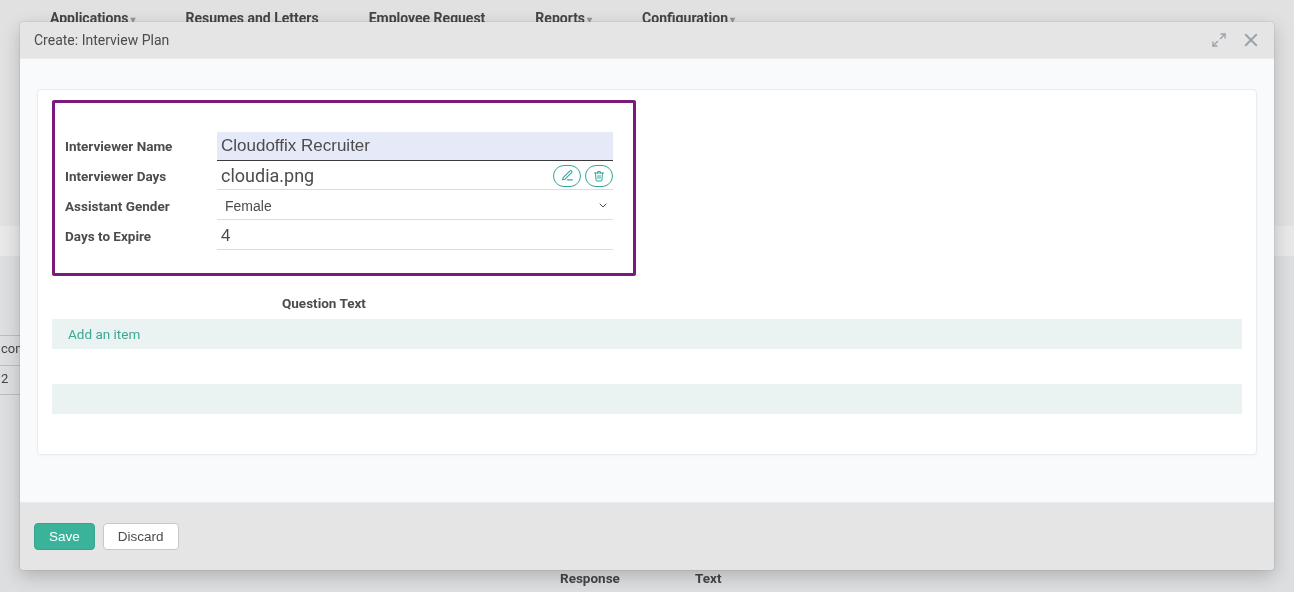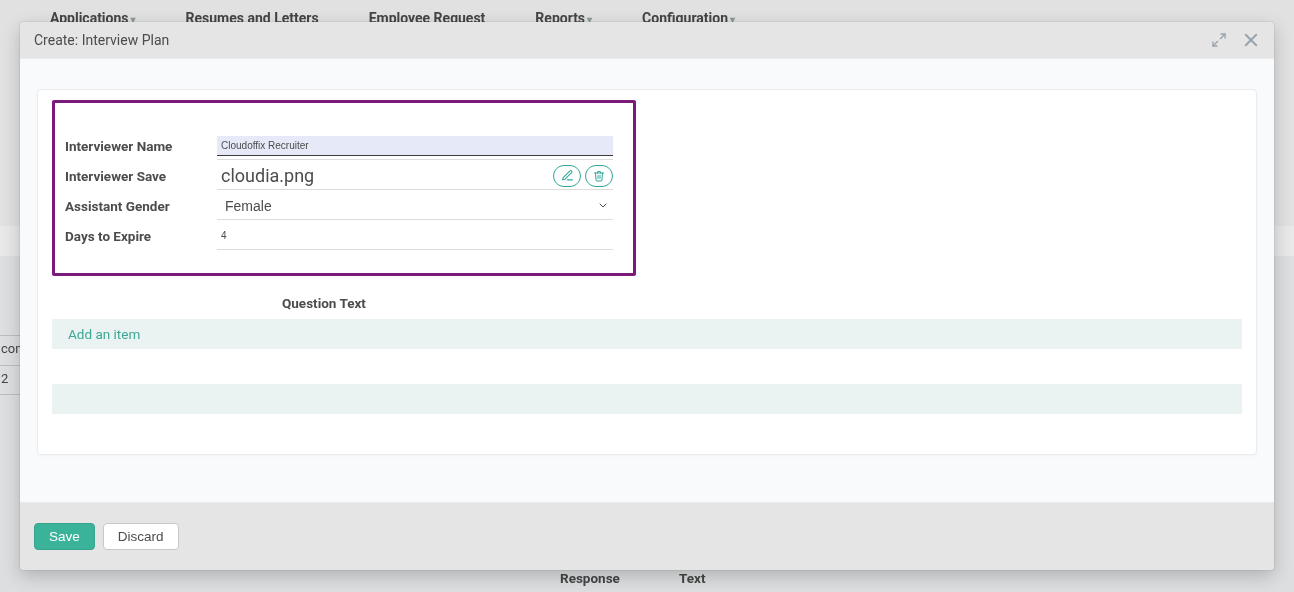--- a/index.html
+++ b/index.html
@@ -51,21 +51,21 @@
     color: #4c4c4c;
   }
   .bg-left-col div {
     padding: 5px 1px;
     height: 30px;
   }
   .bg-bottom-labels {
     position: absolute;
     left: 560px; top: 570px;
     display: flex;
-    gap: 39px;
+    gap: 55px;
     font-size: 13.5px;
     font-weight: 700;
     color: #4c4c4c;
   }
   .bg-bottom-labels div { width: 80px; }
 
   
   .overlay {
     position: absolute; inset: 0;
     background: rgba(0,0,0,0.09);
@@ -146,21 +146,21 @@
     display: flex;
     align-items: center;
     border-bottom: 1px solid #dcdcdc;
     height: 28px;
     position: relative;
   }
   .text-input, .num-input {
     flex: 1;
     border: none;
     outline: none;
-    font-size: 10px;
+    font-size: 17px;
     padding: 4px 4px;
     background: transparent;
     color: #4c4c4c;
     width: 100%;
   }
   .req .text-input {
     background: #e6eaf8;
     border-bottom: 1px solid #3b3b3b;
     margin-bottom: -1px;
   }
@@ -311,21 +311,21 @@
       <div class="fields-outline">
 
         <div class="field-row req">
           <div class="field-label">Interviewer Name</div>
           <div class="field-control">
             <input class="text-input" type="text" value="Cloudoffix Recruiter" style="">
           </div>
         </div>
 
         <div class="field-row">
-          <div class="field-label">Interviewer Save</div>
+          <div class="field-label">Interviewer Days</div>
           <div class="field-control">
             <span class="file-value">cloudia.png</span>
             <span class="file-actions">
               <span class="pill-btn">
                 <svg width="13" height="13" viewBox="0 0 24 24" fill="none" stroke-width="2" stroke-linecap="round" stroke-linejoin="round">
                     <path d="M12 20h9"></path>
                     <path d="M16.5 3.5a2.121 2.121 0 013 3L7 19l-4 1 1-4 12.5-12.5z"></path>
                   </svg>
               </span>
               <span class="pill-btn">

